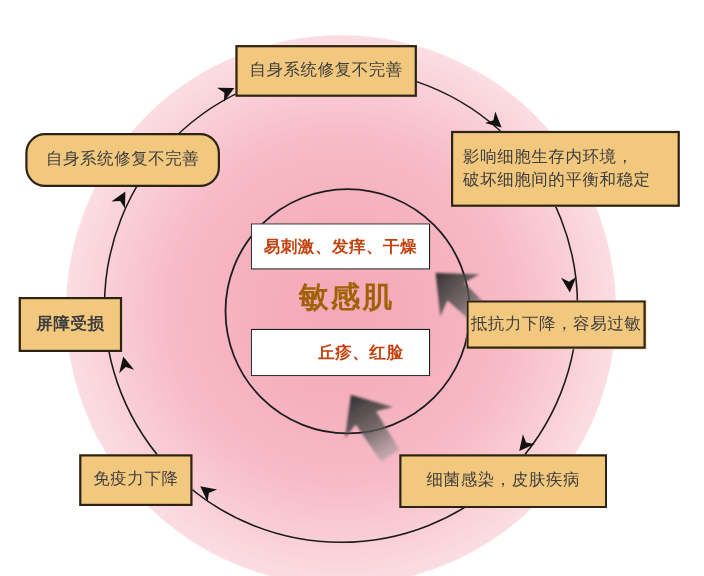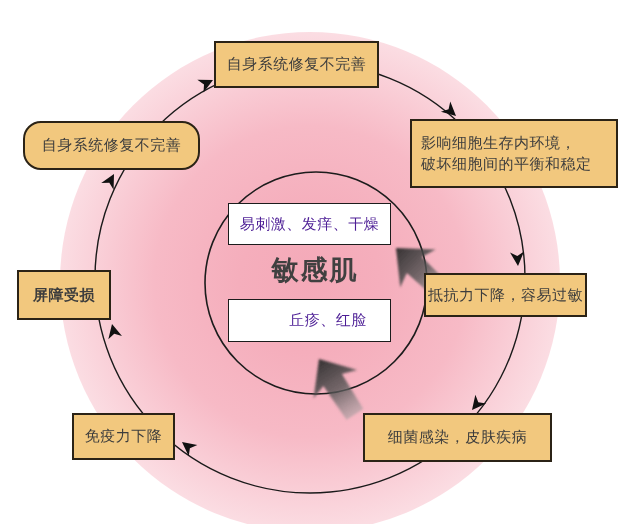--- a/index.html
+++ b/index.html
@@ -15,27 +15,27 @@
   svg.layer{position:absolute;left:0;top:0;}
   .node{
     position:absolute;display:flex;align-items:center;justify-content:center;
     background:#f2c87e;border:2px solid #2b2316;color:#3d3d3d;
     font-size:15px;line-height:1.35;box-sizing:border-box;text-align:center;
     letter-spacing:0.5px;
   }
   .node.multiline{white-space:pre-line;text-align:left;justify-content:flex-start;padding-left:9px;}
   .symptom{
     position:absolute;display:flex;align-items:center;justify-content:center;
-    background:#ffffff;border:1.5px solid #1c1c1c;color:#4c1d95;
-    font-size:15px;box-sizing:border-box;letter-spacing:0.5px;
+    background:#ffffff;border:1.5px solid #1c1c1c;color:#c2410c;
+    font-size:15px;box-sizing:border-box;letter-spacing:0.5px;font-weight:bold;
   }
   #center-label{
     position:absolute;left:235px;top:252px;width:160px;height:36px;
     display:flex;align-items:center;justify-content:center;
-    font-size:27px;font-weight:600;color:#404040;letter-spacing:2px;
+    font-size:27px;font-weight:600;color:#a16207;letter-spacing:2px;
   }
   
   #node-top{left:214px;top:41px;width:165px;height:47px;}
   #node-top-right{left:410px;top:119px;width:208px;height:69px;}
   #node-right{left:424px;top:273px;width:163px;height:44px;}
   #node-bottom-right{left:363px;top:413px;width:189px;height:49px;}
   #node-bottom-left{left:72px;top:413px;width:103px;height:47px;}
   #node-left{left:17px;top:270px;width:94px;height:50px;font-weight:bold;}
   #node-top-left{left:23px;top:121px;width:177px;height:49px;border-radius:18px;}
   #symptom-top{left:228px;top:203px;width:163px;height:42px;}

